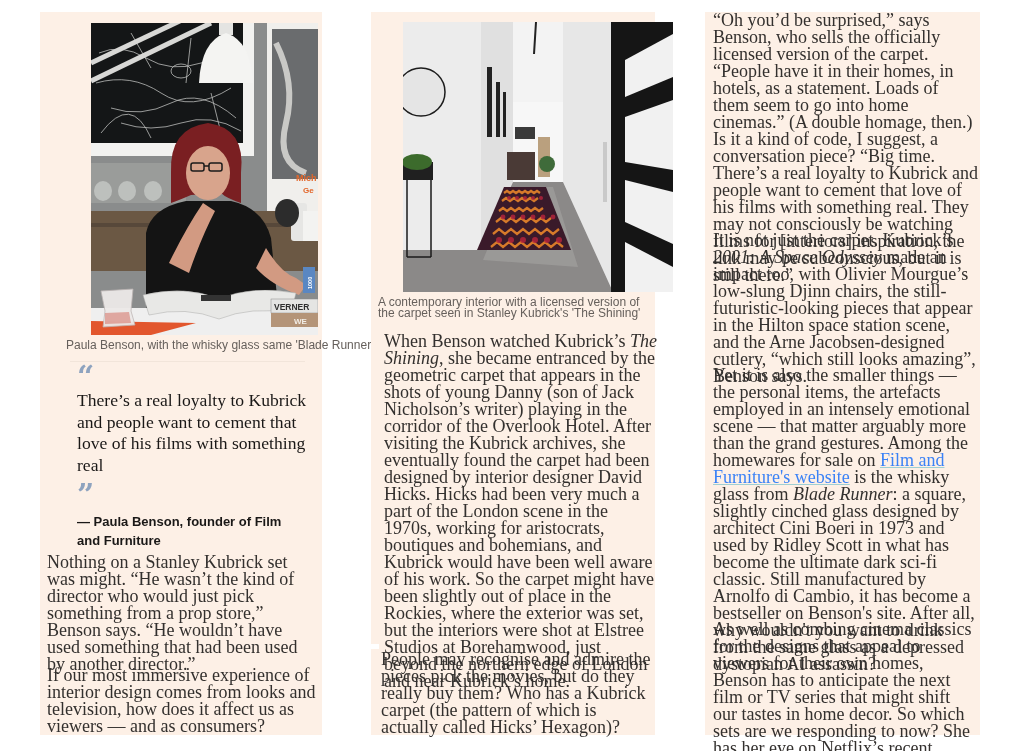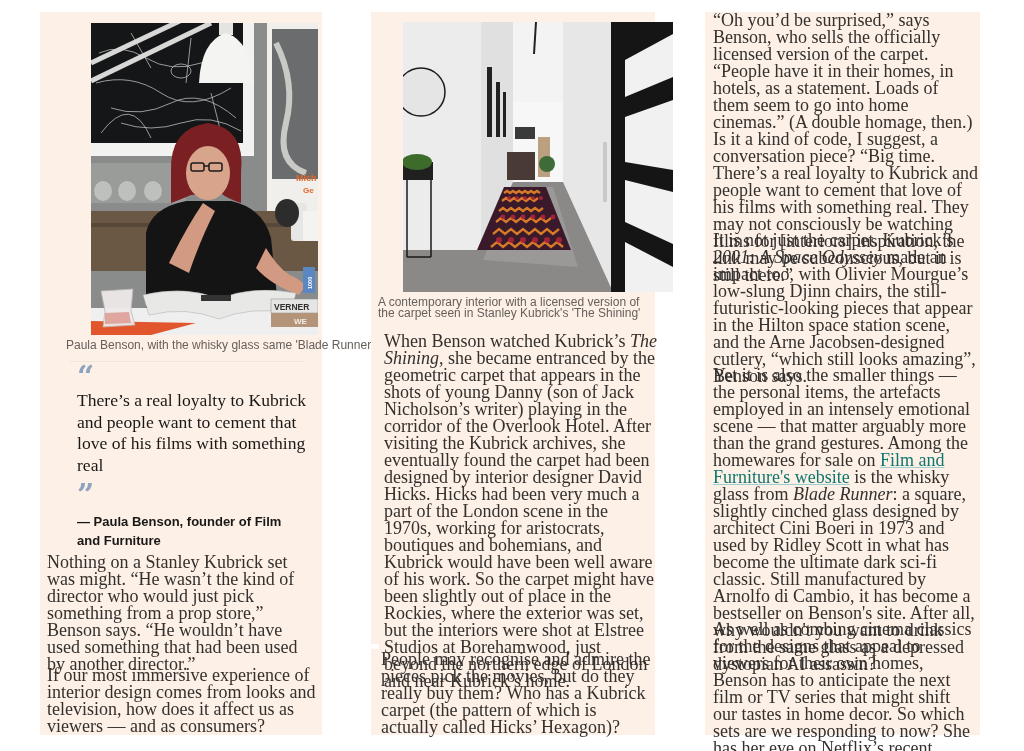--- a/index.html
+++ b/index.html
@@ -27,21 +27,21 @@
     color: #66605c;
   }
   .para {
     position: absolute;
     font-family: "Liberation Serif", serif;
     font-size: 18px;
     line-height: 17px;
     color: #33302e;
   }
   .para i { font-style: italic; }
-  .link { color: #0f766e; text-decoration: underline; text-decoration-color: #9fcfd3; }
+  .link { color: #3b82f6; text-decoration: underline; text-decoration-color: #9fcfd3; }
 
   .pullquote {
     position: absolute;
     left: 37px; top: 352px; width: 240px;
   }
   .qmark {
     font-family: "DejaVu Serif", serif;
     font-size: 30px;
     line-height: 22px;
     height: 20px;

